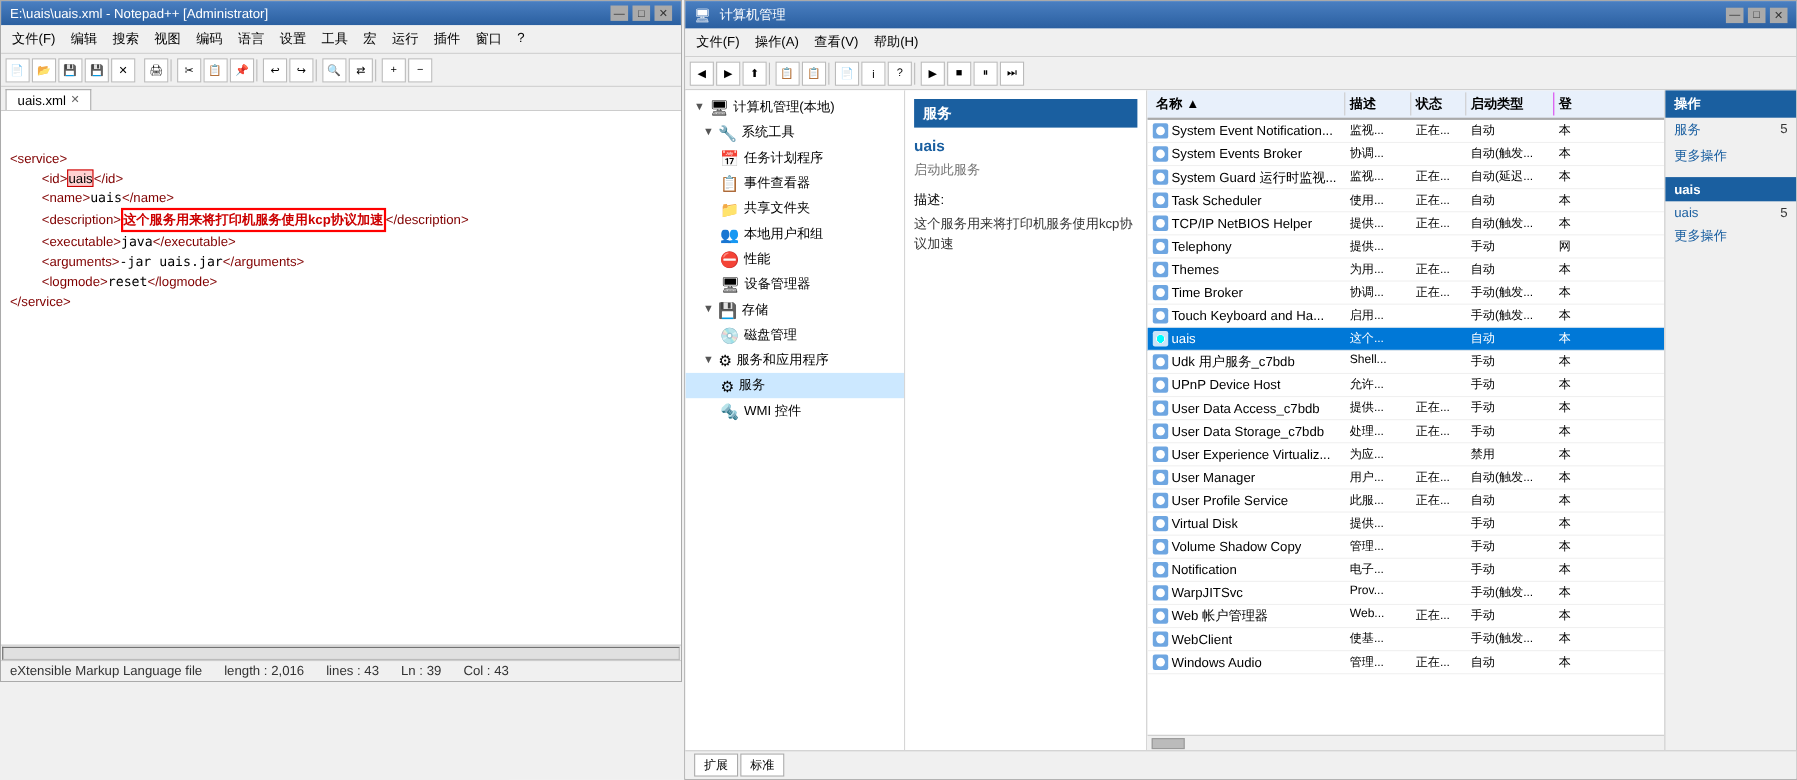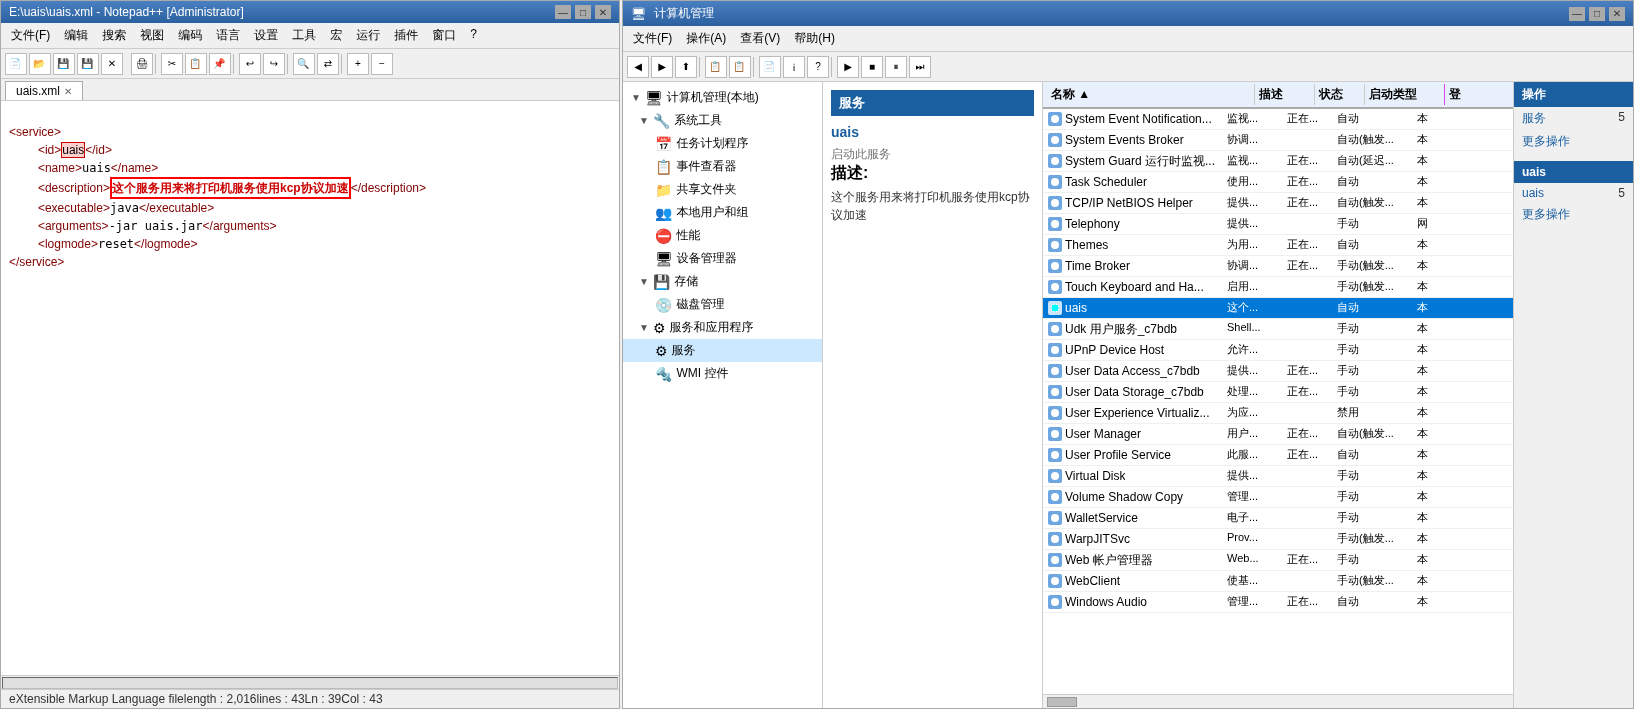--- a/index.html
+++ b/index.html
@@ -1,37 +1,37 @@
 <!DOCTYPE html>
 <html><head>
   <meta charset="utf-8">
   <style>
     * { box-sizing: border-box; margin: 0; padding: 0; font-family: 'Microsoft YaHei', SimSun, Arial, sans-serif; font-size: 12px; }
     body { display: flex; width: 1634px; height: 709px; overflow: hidden; background: #f0f0f0; }
 
     
-    #notepad { width: 620px; height: 709px; display: flex; flex-direction: column; background: #fff; border: 1px solid #aaa; }
+    #notepad { width: 620px; height: 620px; display: flex; flex-direction: column; background: #fff; border: 1px solid #aaa; }
     #np-titlebar { background: linear-gradient(to bottom, #4a7fc1, #2a5fa0); color: #fff; padding: 4px 8px; font-size: 12px; display: flex; justify-content: space-between; align-items: center; }
     #np-titlebar-btns { display: flex; gap: 4px; }
     #np-titlebar-btns span { width: 16px; height: 14px; background: #aaa; display: inline-flex; align-items: center; justify-content: center; cursor: pointer; font-size: 10px; color: #333; }
     #np-menubar { background: #f0f0f0; display: flex; gap: 2px; padding: 2px 4px; border-bottom: 1px solid #ccc; }
     #np-menubar span { padding: 2px 6px; cursor: pointer; font-size: 12px; }
     #np-toolbar { background: #f0f0f0; border-bottom: 1px solid #ccc; padding: 2px 4px; display: flex; gap: 2px; align-items: center; height: 30px; }
     #np-toolbar .tb-btn { width: 22px; height: 22px; border: 1px solid #bbb; background: #fff; display: inline-flex; align-items: center; justify-content: center; cursor: pointer; font-size: 10px; }
     #np-tabbar { background: #f0f0f0; border-bottom: 1px solid #ccc; display: flex; padding: 2px 4px 0; align-items: center; }
     .np-tab { background: #fff; border: 1px solid #aaa; border-bottom: none; padding: 2px 10px; display: flex; align-items: center; gap: 4px; cursor: pointer; font-size: 12px; }
     .np-tab .close { font-size: 10px; color: #666; cursor: pointer; }
     #np-content { display: flex; flex: 1; overflow: hidden; }
     #np-linenos { background: #f5f5f5; border-right: 1px solid #ddd; padding: 4px 6px; color: #888; font-family: Consolas, monospace; font-size: 12px; line-height: 18px; min-width: 36px; text-align: right; white-space: pre; overflow: hidden; }
-    #np-code { flex: 1; background: #fff; padding: 4px 8px; font-family: Consolas, monospace; font-size: 12px; line-height: 18px; overflow: hidden; white-space: pre; color: #000; }
+    #np-code { flex: 1; background: #fff; padding: 16px 8px; font-family: Consolas, monospace; font-size: 12px; line-height: 18px; overflow: hidden; white-space: pre; color: #000; }
     .code-comment { color: #008000; }
     .code-tag { color: #800000; }
     .code-red-border { border: 2px solid red; display: inline-block; }
     .code-red-bg { color: #cc0000; font-weight: bold; }
-    #np-statusbar { background: #f0f0f0; border-top: 1px solid #ccc; padding: 2px 8px; display: flex; color: #333; font-size: 11px; }
+    #np-statusbar { background: #f0f0f0; border-top: 1px solid #ccc; padding: 2px 8px; display: flex; gap: 20px; color: #333; font-size: 11px; }
     #np-hscroll { height: 14px; background: #f0f0f0; border-top: 1px solid #ccc; display: flex; align-items: center; }
 
     
     #compmgmt { flex: 1; height: 709px; display: flex; flex-direction: column; background: #fff; border: 1px solid #aaa; margin-left: 2px; }
     #cm-titlebar { background: linear-gradient(to bottom, #4a7fc1, #2a5fa0); color: #fff; padding: 4px 8px; font-size: 12px; display: flex; justify-content: space-between; align-items: center; }
     #cm-titlebar-btns { display: flex; gap: 4px; }
     #cm-titlebar-btns span { width: 16px; height: 14px; background: #aaa; display: inline-flex; align-items: center; justify-content: center; cursor: pointer; font-size: 10px; color: #333; }
     #cm-menubar { background: #f0f0f0; display: flex; gap: 2px; padding: 2px 4px; border-bottom: 1px solid #ccc; }
     #cm-menubar span { padding: 2px 6px; cursor: pointer; }
     #cm-toolbar { background: #f0f0f0; border-bottom: 1px solid #ccc; padding: 2px 4px; display: flex; gap: 2px; align-items: center; height: 30px; }
@@ -45,27 +45,27 @@
     .tree-arrow { font-size: 10px; color: #555; }
     .tree-icon { font-size: 14px; }
     .tree-label { font-size: 12px; }
     .tree-child { padding-left: 16px; }
     .tree-child2 { padding-left: 32px; }
 
     
     #cm-middle { width: 220px; background: #fff; border-right: 1px solid #ccc; display: flex; flex-direction: column; padding: 8px; overflow-y: auto; }
     #cm-middle-title { font-size: 14px; font-weight: bold; color: #1a5fa0; margin-bottom: 6px; }
     .cm-service-action { color: #737373; text-decoration: none; font-size: 12px; cursor: pointer; }
-    #cm-desc-label { font-weight: bold; font-size: 16px; margin-bottom: 4px; }
+    #cm-desc-label { font-weight: normal; font-size: 12px; margin-top: 10px; margin-bottom: 4px; }
     #cm-desc-text { font-size: 12px; color: #333; line-height: 1.5; }
 
     
     #cm-services { flex: 1; display: flex; flex-direction: column; overflow: hidden; }
     #cm-services-header { background: #e8f0fb; display: flex; padding: 2px 0; border-bottom: 2px solid #aaa; font-weight: bold; font-size: 12px; }
-    .svc-col-name { width: 212px; padding: 2px 8px; border-right: 1px solid #ccc; }
+    .svc-col-name { width: 180px; padding: 2px 8px; border-right: 1px solid #ccc; }
     .svc-col-desc { width: 60px; padding: 2px 4px; border-right: 1px solid #ccc; overflow: hidden; }
     .svc-col-status { width: 50px; padding: 2px 4px; border-right: 1px solid #ccc; overflow: hidden; }
     .svc-col-start { width: 80px; padding: 2px 4px; border-right: 1px solid #d946ef; overflow: hidden; }
     .svc-col-login { width: 30px; padding: 2px 4px; overflow: hidden; }
     #cm-services-list { flex: 1; overflow-y: auto; }
     .svc-row { display: flex; padding: 1px 0; cursor: pointer; border-bottom: 1px solid #f0f0f0; }
     .svc-row.selected { background: #0078d7; color: #fff; }
     .svc-row.selected .svc-icon { filter: brightness(10); }
     .svc-icon { width: 16px; height: 16px; margin: 1px 2px; flex-shrink: 0; }
     .svc-icon svg { width: 16px; height: 16px; }
@@ -530,21 +530,21 @@
     <div class="svc-status-cell"></div>
     <div class="svc-start-cell">手动</div>
     <div class="svc-login-cell">本</div>
   </div>
           <div class="svc-row">
     <div class="svc-name-cell">
       <span class="svc-icon"><svg viewBox="0 0 16 16" fill="none" xmlns="http://www.w3.org/2000/svg">
     <rect x="1" y="1" width="14" height="14" rx="2" fill="#4a90d9" opacity="0.8"></rect>
     <circle cx="8" cy="8" r="4" fill="#fff"></circle>
   </svg></span>
-      <span class="svc-name-text">WalletService</span>
+      <span class="svc-name-text">Notification</span>
     </div>
     <div class="svc-desc-cell">电子...</div>
     <div class="svc-status-cell"></div>
     <div class="svc-start-cell">手动</div>
     <div class="svc-login-cell">本</div>
   </div>
           <div class="svc-row">
     <div class="svc-name-cell">
       <span class="svc-icon"><svg viewBox="0 0 16 16" fill="none" xmlns="http://www.w3.org/2000/svg">
     <rect x="1" y="1" width="14" height="14" rx="2" fill="#4a90d9" opacity="0.8"></rect>
@@ -606,13 +606,17 @@
       <div class="rp-section-title">操作</div>
       <div class="rp-item">服务 <span class="rp-num">5</span></div>
       <div class="rp-item">更多操作</div>
       <div style="height:8px;"></div>
       <div class="rp-section-title">uais</div>
       <div class="rp-item">uais <span class="rp-num">5</span></div>
       <div class="rp-item">更多操作</div>
     </div>
   </div>
 
+  <div id="cm-statusbar">
+    <button class="tab-btn">扩展</button>
+    <button class="tab-btn">标准</button>
+  </div>
 </div>
 
 </body></html>

